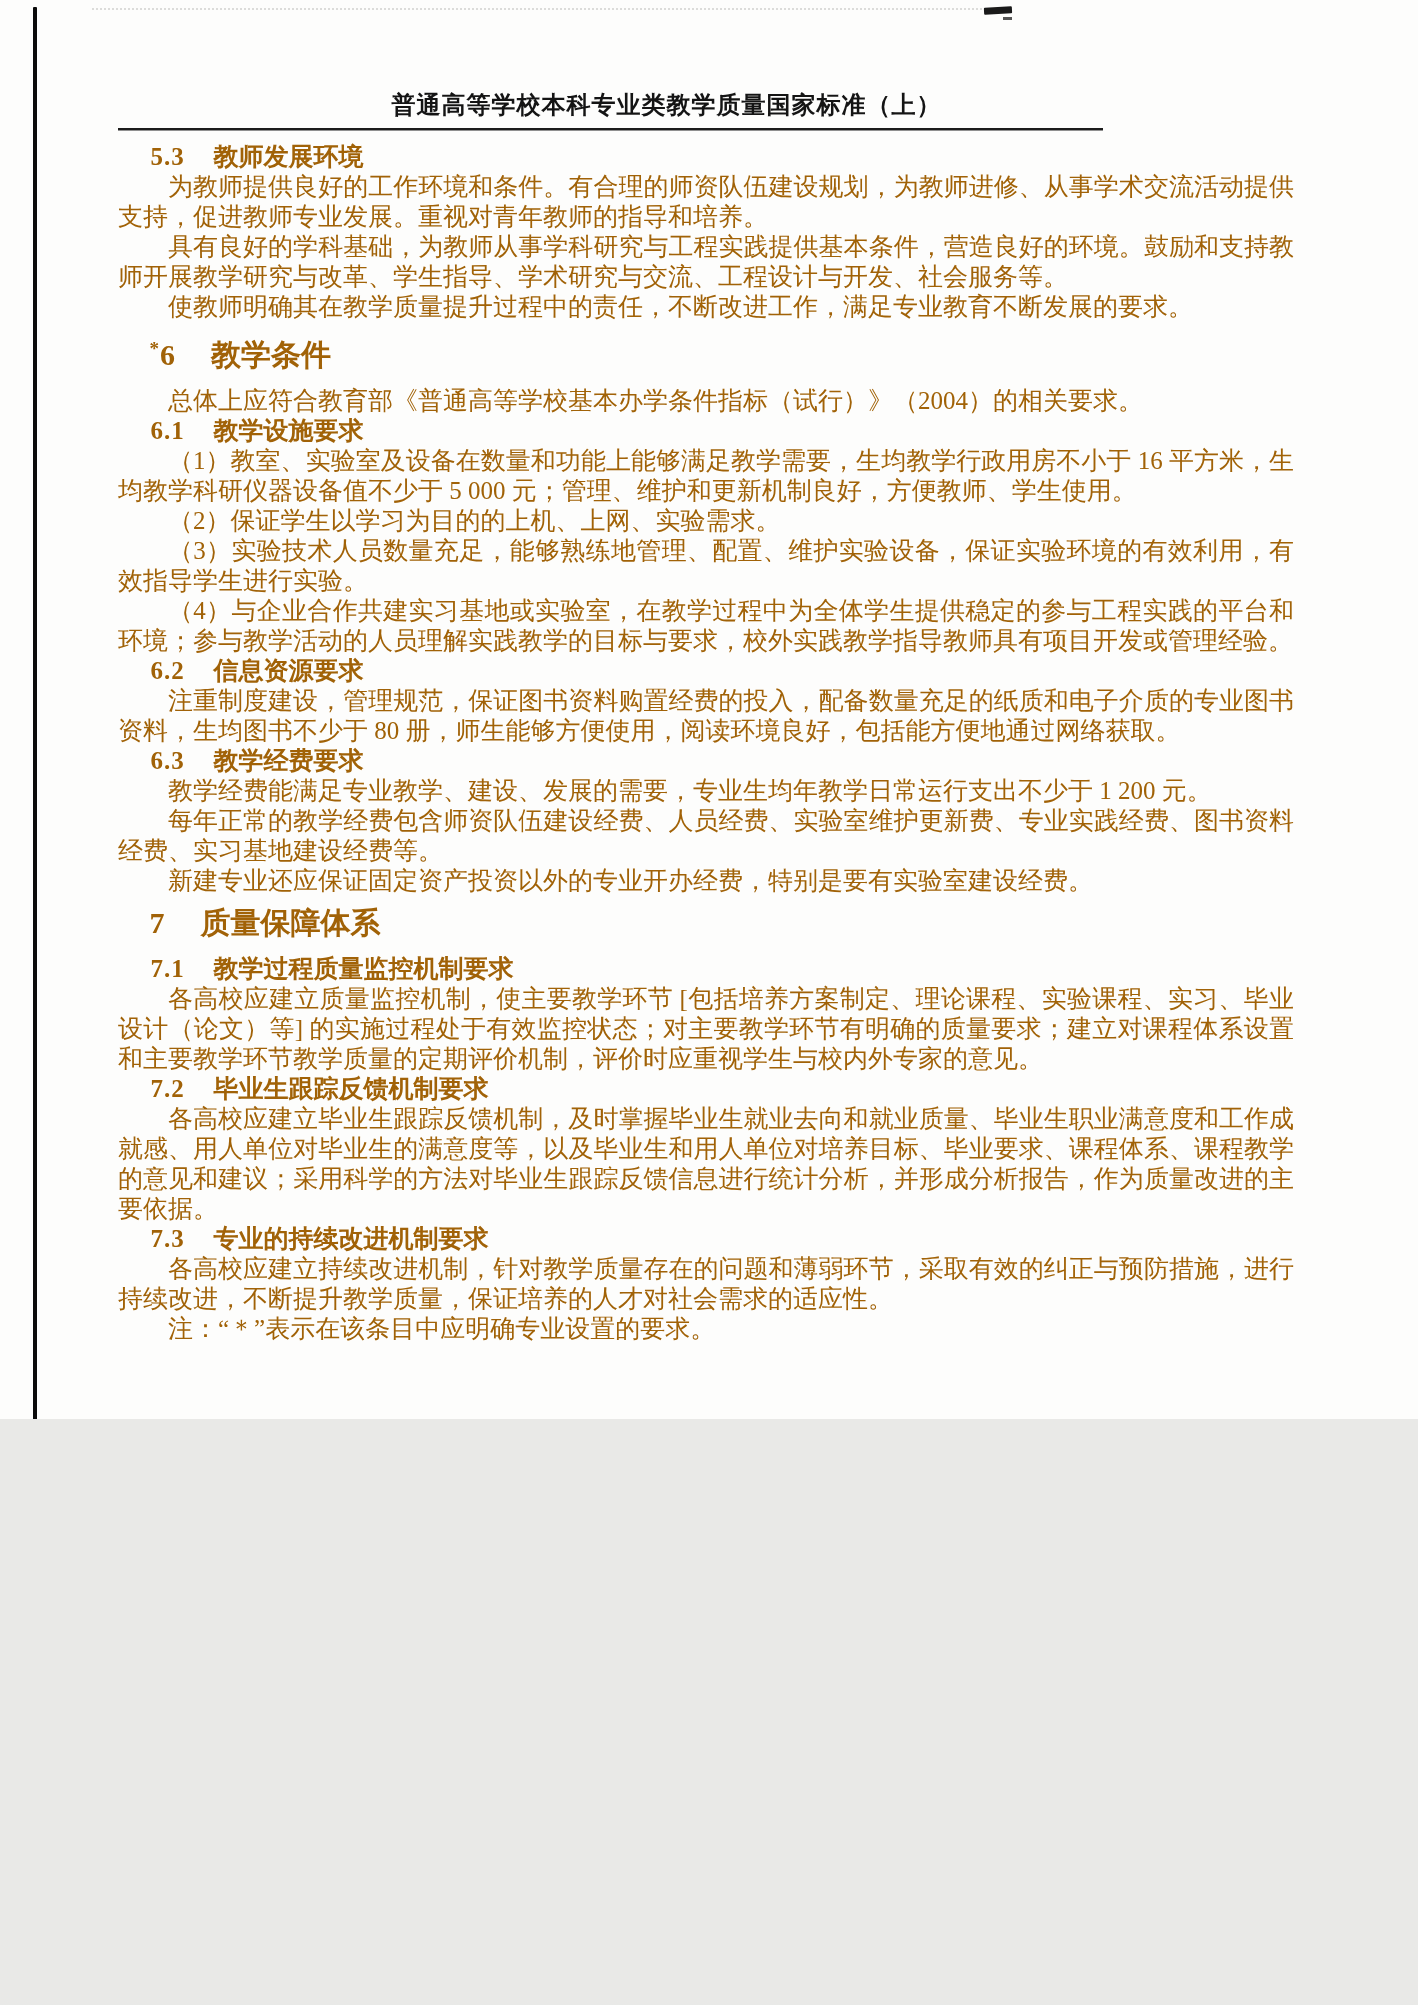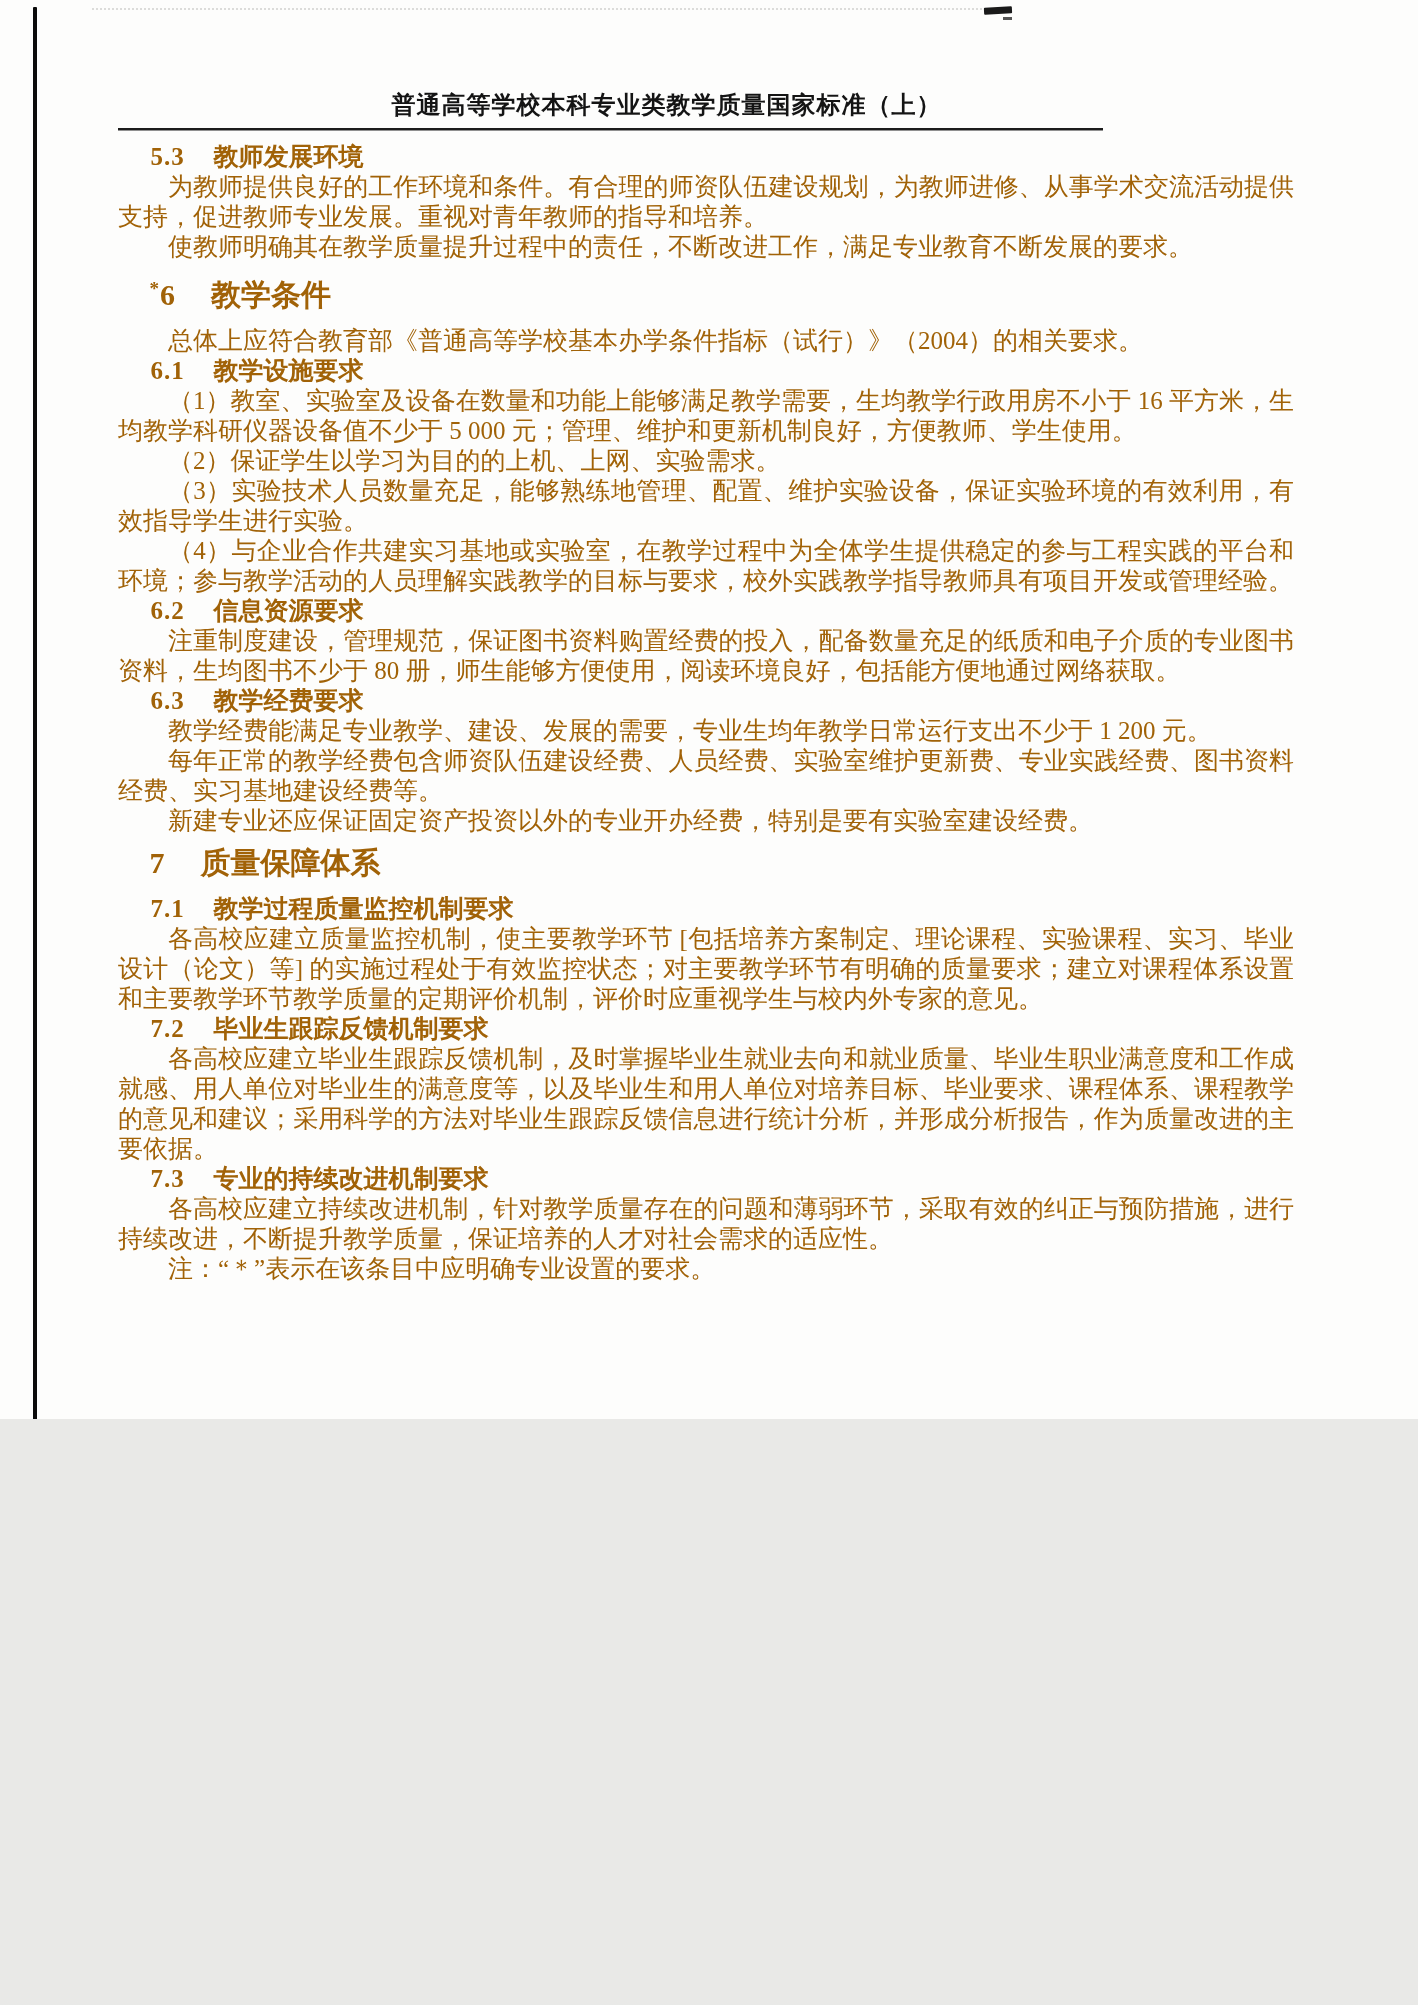--- a/index.html
+++ b/index.html
@@ -114,20 +114,21 @@
     <div class="header-rule"></div>
   </header>
 
   <main class="page-body">
 
     <h3 class="sec">
       <span class="num">5.3</span>
       <span>教师发展环境</span>
     </h3>
     <p>为教师提供良好的工作环境和条件。有合理的师资队伍建设规划，为教师进修、从事学术交流活动提供支持，促进教师专业发展。重视对青年教师的指导和培养。</p>
+    <p>具有良好的学科基础，为教师从事学科研究与工程实践提供基本条件，营造良好的环境。鼓励和支持教师开展教学研究与改革、学生指导、学术研究与交流、工程设计与开发、社会服务等。</p>
     <p>使教师明确其在教学质量提升过程中的责任，不断改进工作，满足专业教育不断发展的要求。</p>
 
     <h2 class="chap">
       <span class="star">*</span><span class="num">6</span>
       <span>教学条件</span>
     </h2>
     <p>总体上应符合教育部《普通高等学校基本办学条件指标（试行）》（2004）的相关要求。</p>
 
     <h3 class="sec">
       <span class="num">6.1</span>

